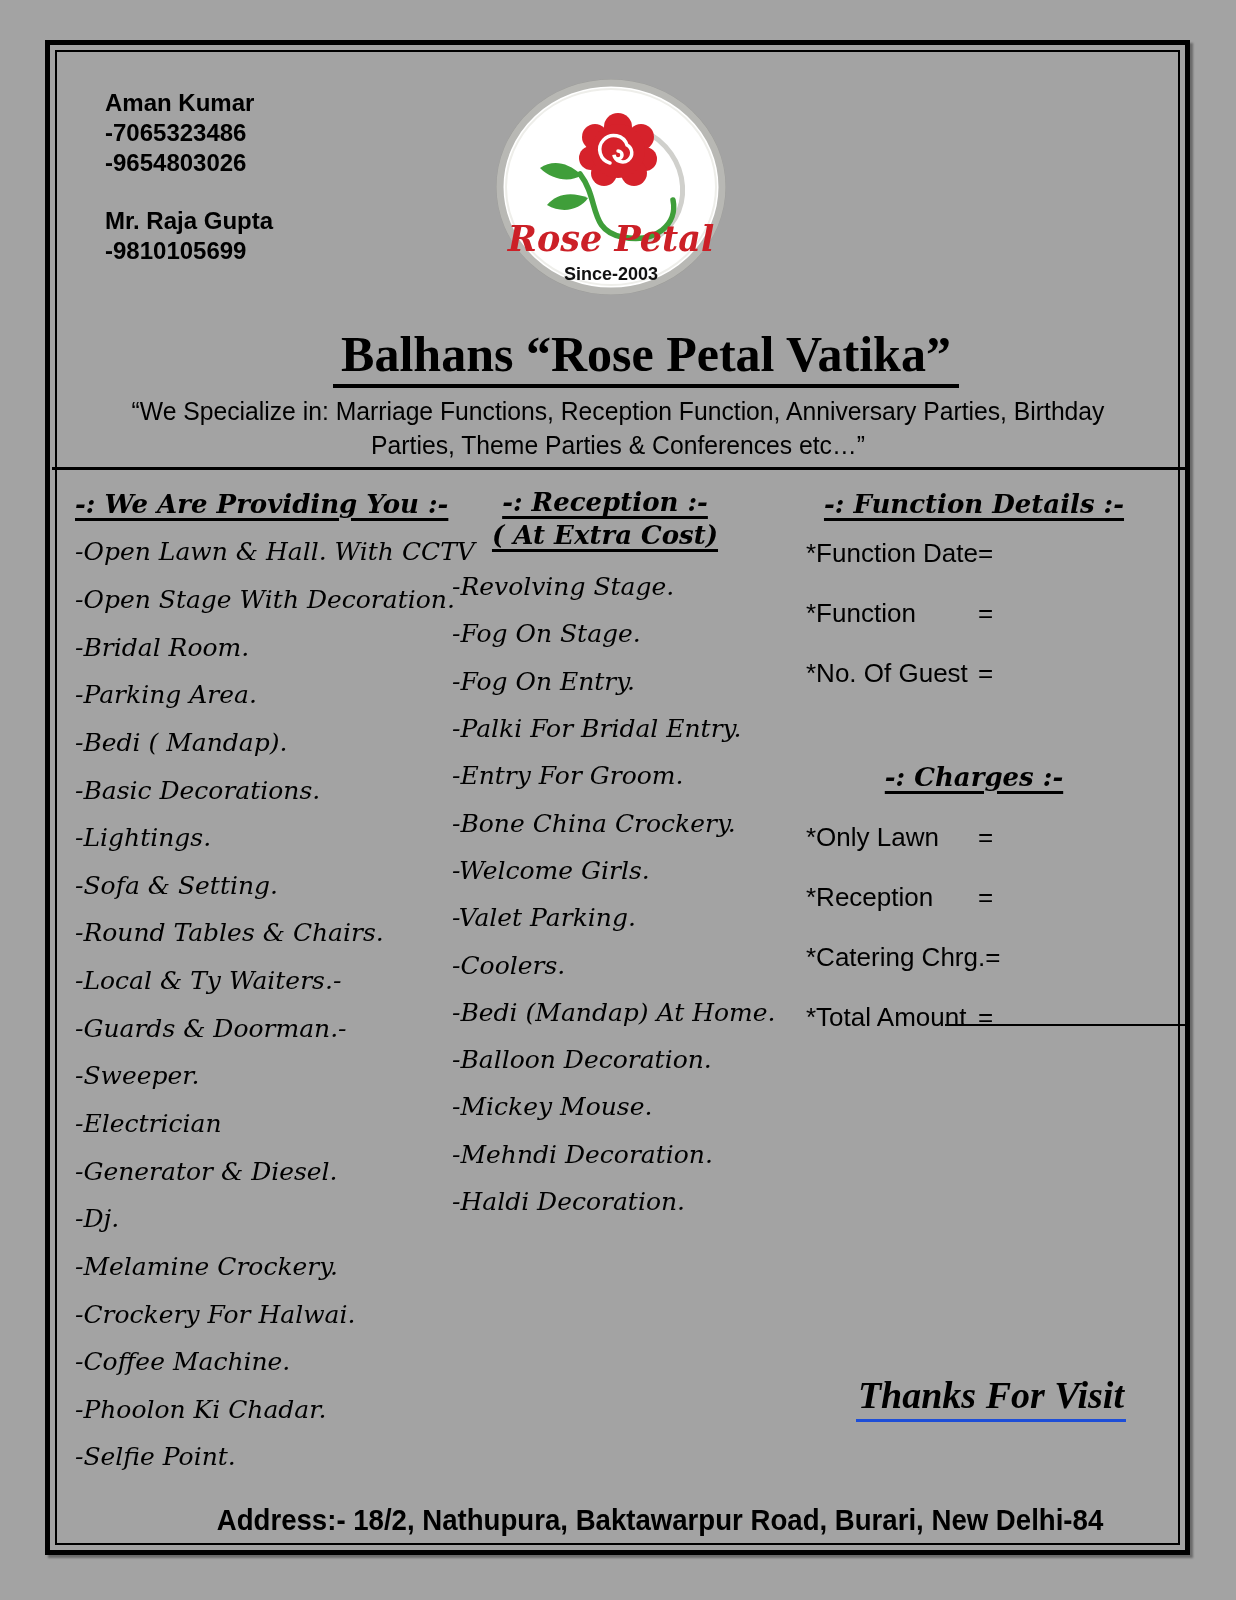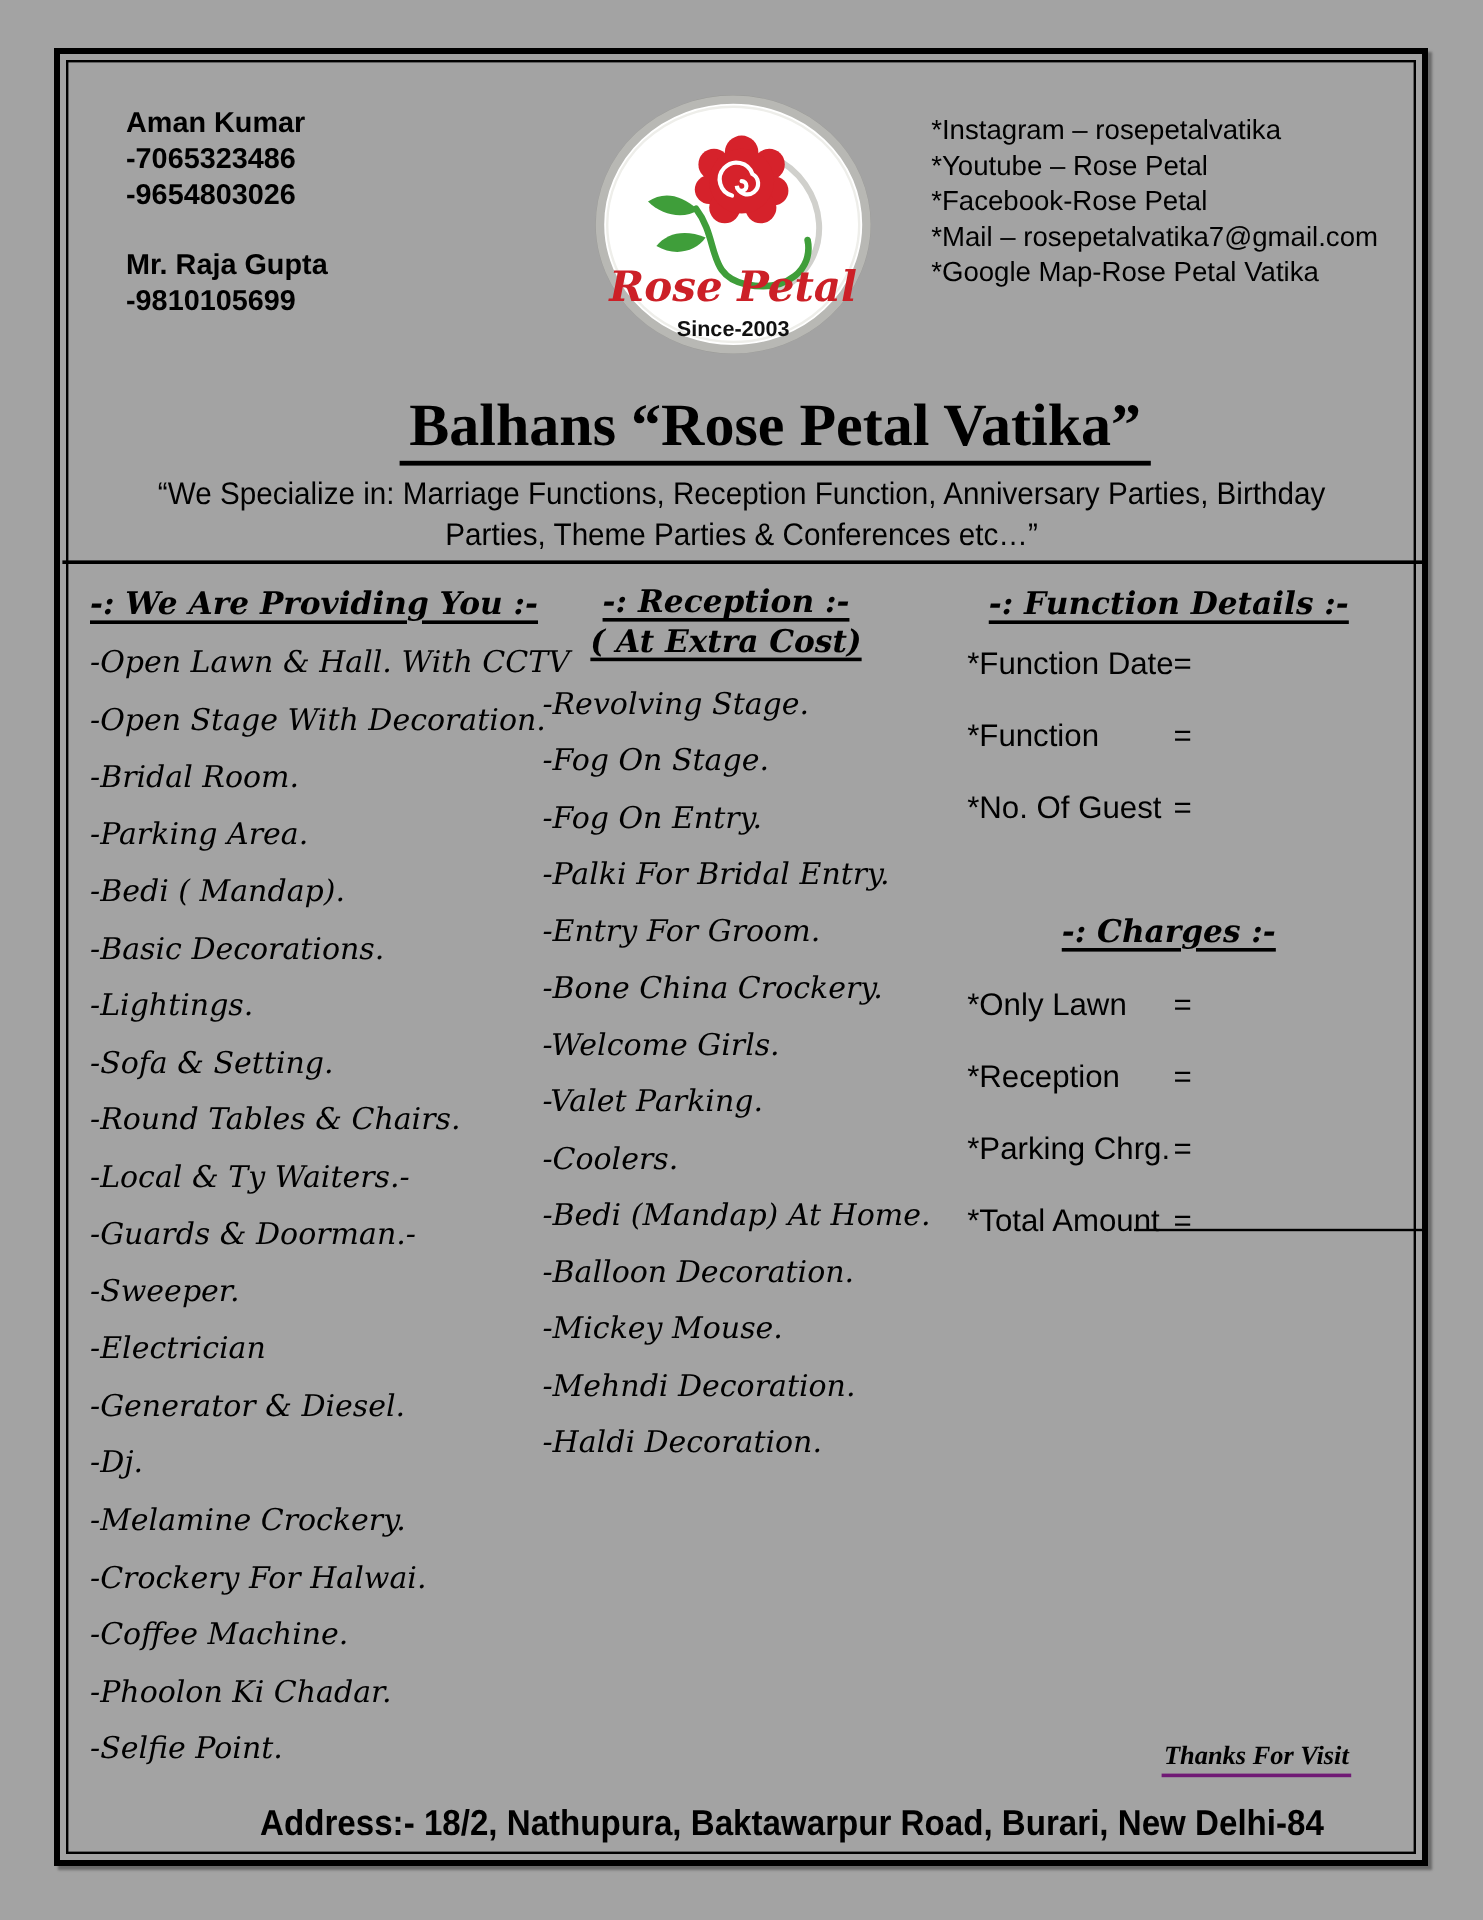--- a/index.html
+++ b/index.html
@@ -50,22 +50,22 @@
 
   .fields { margin-top:1px; font-size:26px;margin-left:44px; }
   .field-row { height:60px; display:flex; align-items:center; white-space:nowrap; }
   .field-label { display:inline-block; min-width:172px; }
 
   .charges { position:absolute; left:762px; top:759px; width:424px; }
   .charges .fields { margin-top:12px; }
 
   .total-divider { position:absolute; left:945px; top:1024px; width:243px; height:2px; background:#000; }
 
-  .thanks { position:absolute; right:110px; top:1450px; font-family:"Liberation Serif", serif;
-            font-weight:bold; font-style:italic; font-size:22px; border-bottom:3px solid #701a75;
+  .thanks { position:absolute; right:110px; top:1373px; font-family:"Liberation Serif", serif;
+            font-weight:bold; font-style:italic; font-size:38px; border-bottom:3px solid #1d4ed8;
             padding:0 2px 2px; white-space:nowrap; }
 
   .address { position:absolute; left:150px; top:1503px; width:1020px; text-align:center;
              font-weight:bold; font-size:30px; transform:scaleX(0.92); transform-origin:50% 50%;
              white-space:nowrap; }
 </style>
 </head>
 <body>
 
 <div class="page">
@@ -110,27 +110,20 @@
         <circle cx="110" cy="95" r="13" fill="#d6222b"></circle>
         <circle cx="140" cy="95" r="13" fill="#d6222b"></circle>
         <circle cx="124" cy="73" r="27" fill="#d6222b"></circle>
         <path d="M124,73 a4,4 0 1,1 -4,4 a9,9 0 1,0 13,-10 a14,14 0 1,0 -17,18" fill="none" stroke="#ffffff" stroke-width="3.5" stroke-linecap="round"></path>
       </g>
       <text x="117" y="173" text-anchor="middle" font-family="DejaVu Serif, serif" font-style="italic" font-weight="bold" font-size="35" fill="#cc2027">Rose Petal</text>
       <text x="117" y="202" text-anchor="middle" font-family="Liberation Sans, sans-serif" font-weight="bold" font-size="18" fill="#111111">Since-2003</text>
     </svg>
   </div>
 
-  <div class="social">
-      <div class="social-line">*Instagram – rosepetalvatika</div>
-      <div class="social-line">*Youtube – Rose Petal</div>
-      <div class="social-line">*Facebook-Rose Petal</div>
-      <div class="social-line">*Mail – rosepetalvatika7@gmail.com</div>
-      <div class="social-line">*Google Map-Rose Petal Vatika</div>
-    </div>
 
   <div class="title-wrap">
     <span class="title">Balhans “Rose Petal Vatika”</span>
   </div>
   <div class="subtitle">
       <div>“We Specialize in: Marriage Functions, Reception Function, Anniversary Parties, Birthday</div>
       <div>Parties, Theme Parties &amp; Conferences etc…”</div>
     </div>
 
   <div class="header-divider"></div>
@@ -205,21 +198,21 @@
     <div class="fields">
         <div class="field-row">
         <span class="field-label">*Only Lawn</span>
         <span class="field-equals">=</span>
       </div>
         <div class="field-row">
         <span class="field-label">*Reception</span>
         <span class="field-equals">=</span>
       </div>
         <div class="field-row">
-        <span class="field-label">*Parking Chrg.</span>
+        <span class="field-label">*Catering Chrg.</span>
         <span class="field-equals">=</span>
       </div>
         <div class="field-row">
         <span class="field-label">*Total Amount</span>
         <span class="field-equals">=</span>
       </div>
       </div>
   </div>
 
   <div class="total-divider"></div>

